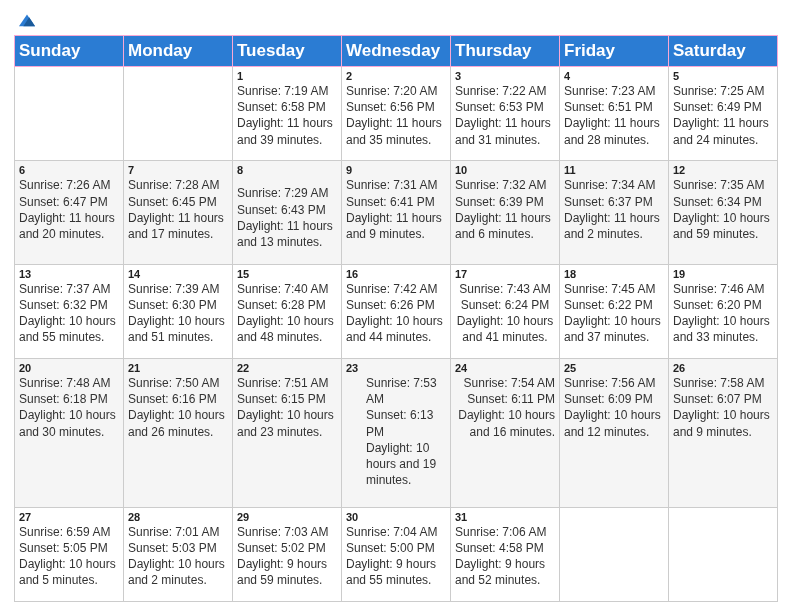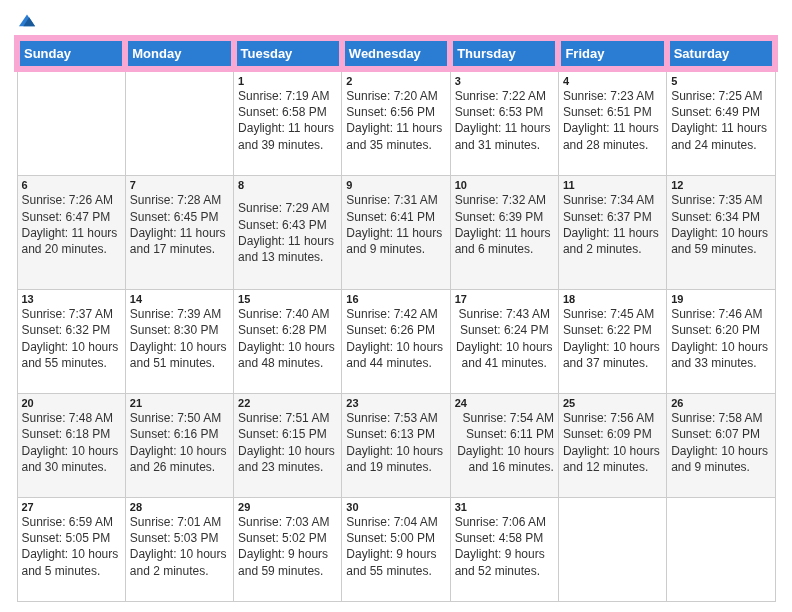--- a/index.html
+++ b/index.html
@@ -52,24 +52,24 @@
     .calendar {
       flex: 1;
       border: 1px solid #ccc;
       border-collapse: collapse;
       width: 100%;
       table-layout: fixed;
     }
     .calendar th {
       background-color: #2b7cd3;
       color: #fff;
-      font-size: 13px;
+      font-size: 17px;
       font-weight: bold;
       padding: 5px 4px;
-      border: 6px solid #f9a8d4;
+      border: 1px solid #f9a8d4;
       text-align: left;
     }
     .calendar td {
       border: 1px solid #ccc;
       vertical-align: top;
       padding: 3px 4px;
       font-size: 9.5px;
       color: #222;
       background: #fff;
       height: 80px;
@@ -217,21 +217,21 @@
         <tr class="row-odd">
           <td>
             <span class="day-num">13</span>
             <div class="day-info" style="white-space: pre-line;">Sunrise: 7:37 AM
 Sunset: 6:32 PM
 Daylight: 10 hours and 55 minutes.</div>
           </td>
           <td>
             <span class="day-num">14</span>
             <div class="day-info" style="white-space: pre-line;">Sunrise: 7:39 AM
-Sunset: 8:30 PM
+Sunset: 6:30 PM
 Daylight: 10 hours and 51 minutes.</div>
           </td>
           <td>
             <span class="day-num">15</span>
             <div class="day-info" style="white-space: pre-line;">Sunrise: 7:40 AM
 Sunset: 6:28 PM
 Daylight: 10 hours and 48 minutes.</div>
           </td>
           <td>
             <span class="day-num">16</span>
@@ -272,21 +272,21 @@
 Daylight: 10 hours and 26 minutes.</div>
           </td>
           <td>
             <span class="day-num">22</span>
             <div class="day-info" style="white-space: pre-line;">Sunrise: 7:51 AM
 Sunset: 6:15 PM
 Daylight: 10 hours and 23 minutes.</div>
           </td>
           <td>
             <span class="day-num">23</span>
-            <div class="day-info" style="white-space: pre-line;">Sunrise: 7:53 AM
+            <div class="day-info" style="white-space: pre-line; margin-left: 20px;">Sunrise: 7:53 AM
 Sunset: 6:13 PM
 Daylight: 10 hours and 19 minutes.</div>
           </td>
           <td>
             <span class="day-num">24</span>
             <div class="day-info" style="white-space: pre-line; text-align: right;">Sunrise: 7:54 AM
 Sunset: 6:11 PM
 Daylight: 10 hours and 16 minutes.</div>
           </td>
           <td>

